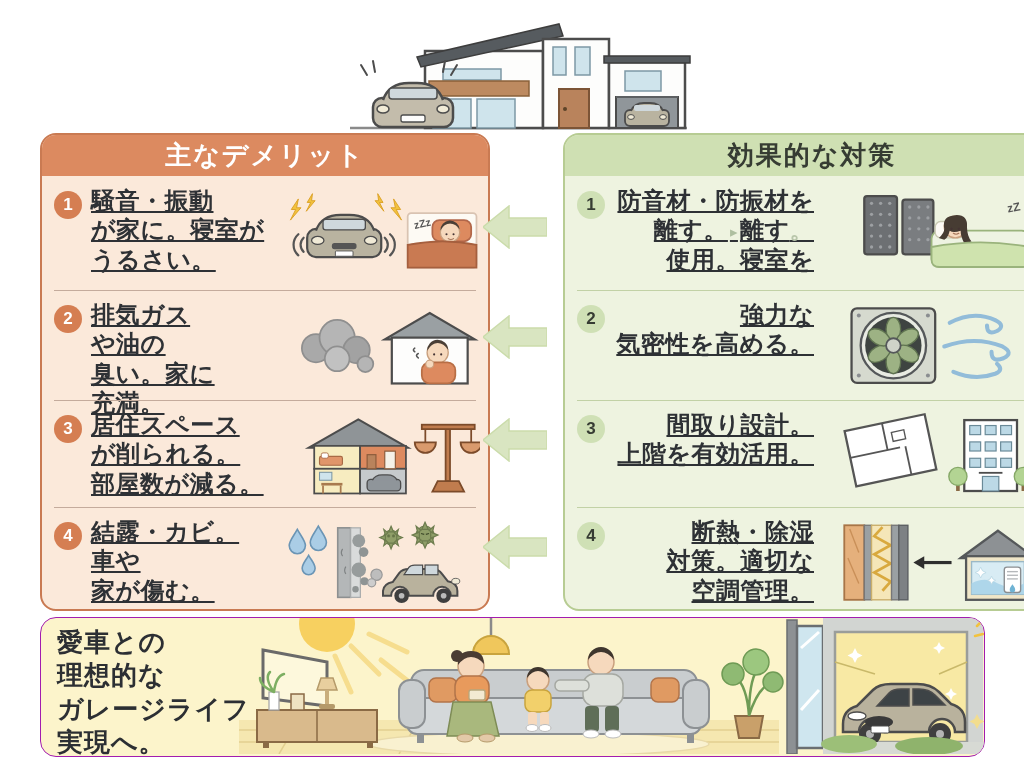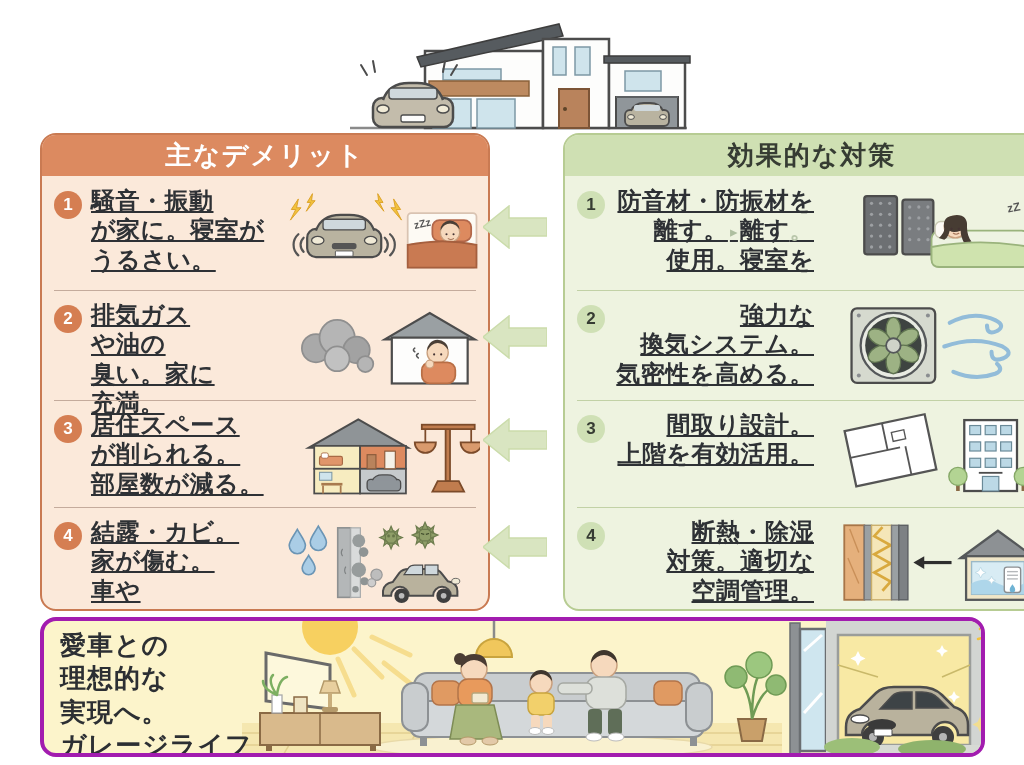--- a/index.html
+++ b/index.html
@@ -29,21 +29,21 @@
   .panel.left .txt{width:186px;}
   .panel.right .txt{width:200px;}
   .ln:empty{display:none;}
   .mark{color:#aebfa0;font-size:15px;vertical-align:middle;padding:0 2px;}
   .ghost{color:#b9c6ab;}
   .icons{flex:1;display:flex;align-items:center;justify-content:center;min-width:0;}
   
   .arrow{position:absolute;left:483px;width:64px;height:44px;z-index:3;}
   
   .banner{position:absolute;left:40px;top:617px;width:945px;height:140px;background:#fcf4cb;
-          border:4px solid #a21caf;border-radius:16px;box-sizing:border-box;overflow:hidden;}
+          border:1px solid #a21caf;border-radius:16px;box-sizing:border-box;overflow:hidden;}
   .banner-text{position:absolute;left:16px;top:8px;font-size:26px;font-weight:700;
                color:#2c2f33;line-height:1.28;letter-spacing:1px;z-index:2;}
   .scene{position:absolute;left:198px;top:0;width:745px;height:136px;}
 </style>
 </head>
 <body>
 
 <div class="canvas">
 
   <svg class="top-illust" viewBox="0 0 372 128">
@@ -208,22 +208,22 @@
             <polygon points="172,76 196,76 202,88 166,88" fill="#c07c4e"></polygon>
           </g>
         </svg>
       </div>
     </div>
 
     <div class="row r4 sep">
       <div class="num">4</div>
       <div class="txt">
         <div class="ln">結露・カビ。</div>
+        <div class="ln">車や</div>
         <div class="ln">家が傷む。</div>
-        <div class="ln">車や</div>
       </div>
       <div class="icons">
         <svg width="230" height="92" viewBox="0 0 240 95">
           <g stroke="#6b95b5" stroke-width="2">
             <path d="M14,6 C19,15 24,20 24,26 a10,10 0 1,1 -20,0 C4,20 9,15 14,6 Z" fill="#aacde6"></path>
             <path d="M40,2 C45,11 50,16 50,22 a10,10 0 1,1 -20,0 C30,16 35,11 40,2 Z" fill="#aacde6"></path>
             <path d="M28,38 C32,45 36,49 36,54 a8,8 0 1,1 -16,0 C20,49 24,45 28,38 Z" fill="#aacde6"></path>
           </g>
           <g>
             <rect x="64" y="4" width="16" height="86" fill="#b4b7b8" stroke="#8d9091" stroke-width="2"></rect>
@@ -350,21 +350,20 @@
             <text x="188" y="26" font-size="13" font-weight="bold" fill="#555" transform="rotate(-10 188 26)">zZ</text>
           </g>
         </svg>
       </div>
     </div>
 
     <div class="row r2 sep">
       <div class="num">2</div>
       <div class="txt">
         <div class="ln">強力な</div>
-        <div class="ln">換気システム。</div>
         <div class="ln">気密性を高める。</div>
       </div>
       <div class="icons">
         <svg width="200" height="92" viewBox="0 0 220 95">
           <g>
             <rect x="16" y="6" width="92" height="82" rx="6" fill="#d6dacf" stroke="#4c4c4c" stroke-width="2.5"></rect>
             <circle cx="24" cy="14" r="2.2" fill="#8a8d90"></circle>
               <circle cx="100" cy="14" r="2.2" fill="#8a8d90"></circle>
             <circle cx="24" cy="80" r="2.2" fill="#8a8d90"></circle>
               <circle cx="100" cy="80" r="2.2" fill="#8a8d90"></circle>
@@ -468,22 +467,22 @@
           </g>
         </svg>
       </div>
     </div>
   </section>
 
   <footer class="banner">
     <div class="banner-text">
       <div>愛車との</div>
       <div>理想的な</div>
+      <div>ガレージライフ</div>
       <div>実現へ。</div>
-      <div>ガレージライフ</div>
     </div>
     <svg class="scene" viewBox="0 0 745 136">
 
       <rect x="0" y="102" width="540" height="34" fill="#f5e7b0"></rect>
       <g stroke="#e2cf90" stroke-width="1.5">
           <line x1="0" y1="112" x2="540" y2="112"></line>
           <line x1="0" y1="124" x2="540" y2="124"></line>
           <line x1="60" y1="102" x2="40" y2="136"></line>
           <line x1="180" y1="102" x2="160" y2="136"></line>
           <line x1="300" y1="102" x2="285" y2="136"></line>

